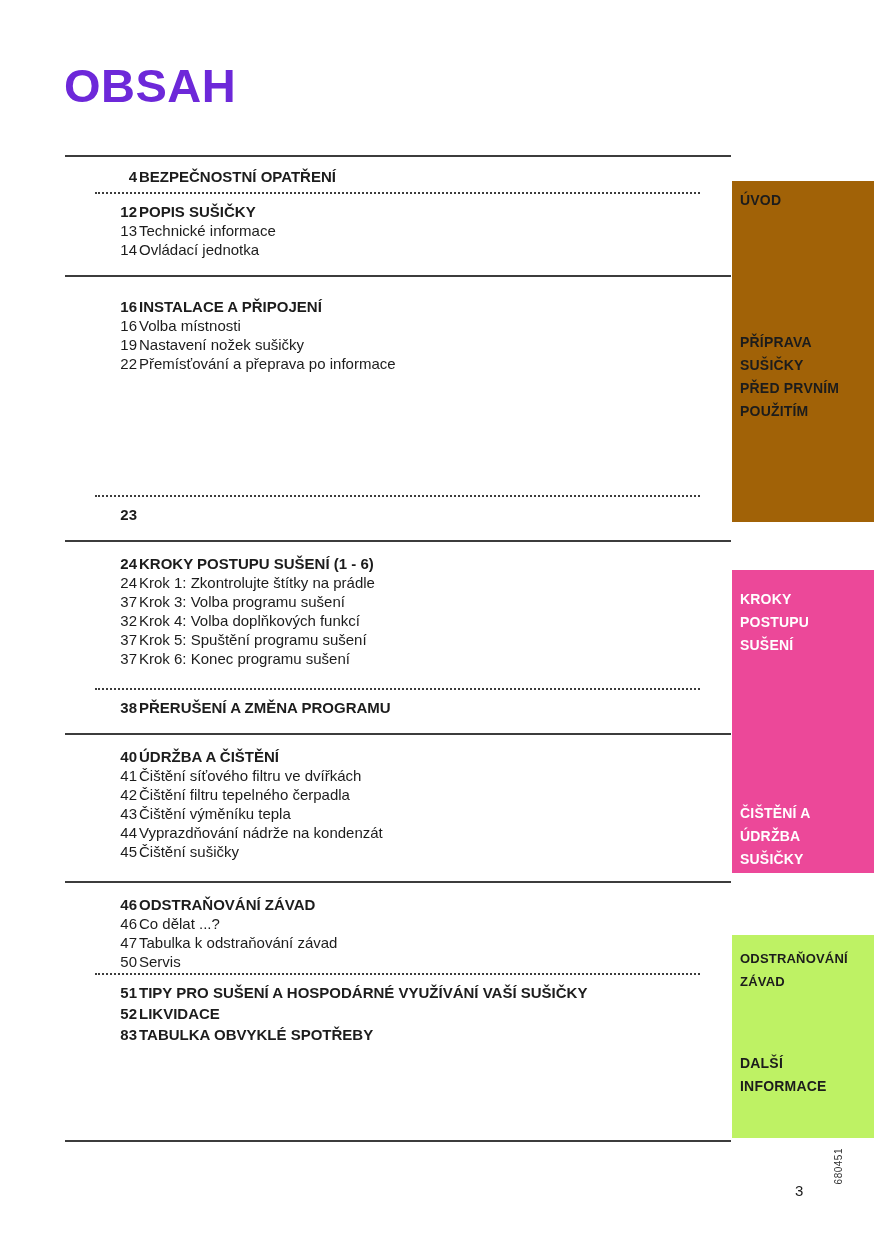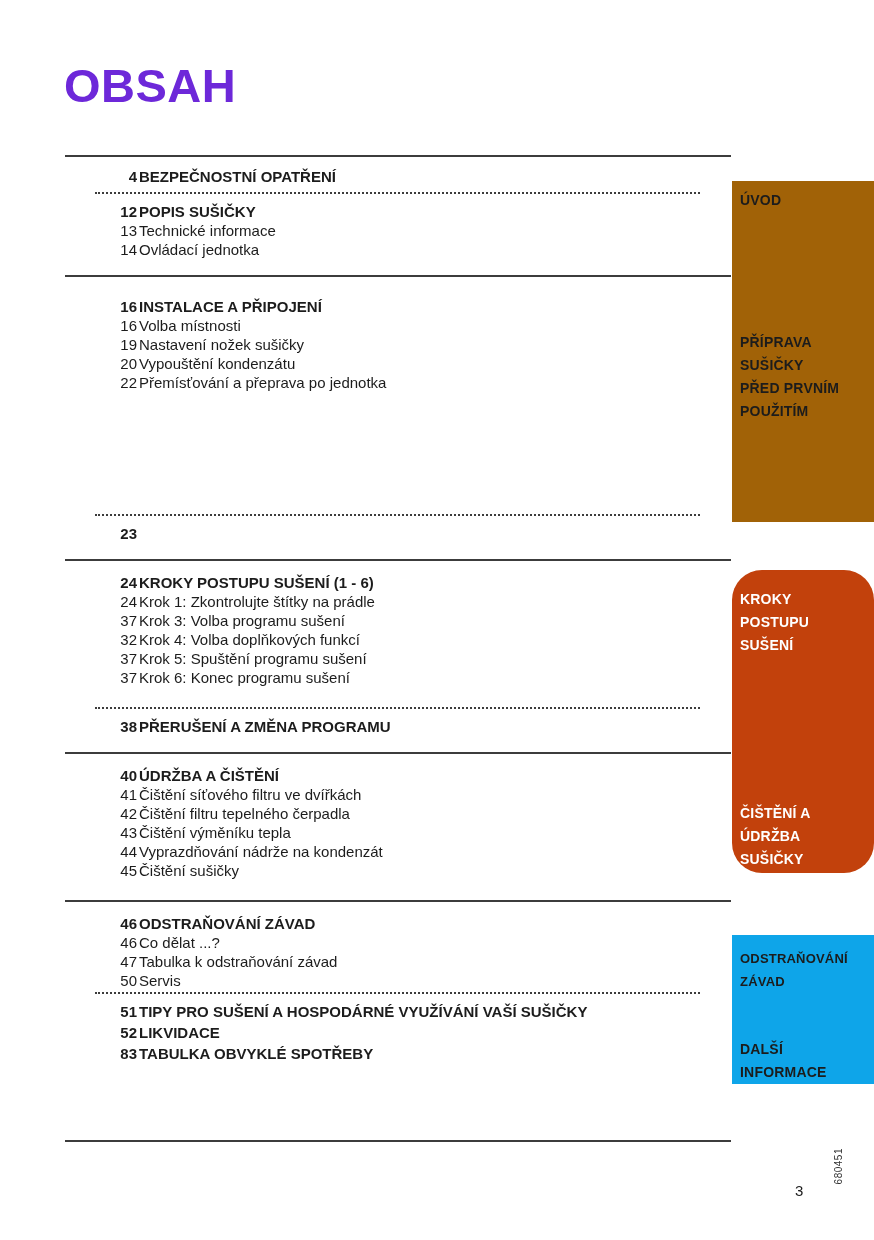--- a/index.html
+++ b/index.html
@@ -39,33 +39,33 @@
   .gap-xs{margin-top:2px !important;}
   .gap-sm{margin-top:6px !important;}
   .gap-md{margin-top:20px !important;}
   .gap-xl{margin-top:122px !important;}
   .gapafter-md{margin-bottom:20px !important;}
 
   
   .sidebar{position:absolute;left:732px;top:157px;width:142px;height:983px;}
   .sb-box{position:absolute;left:0;width:142px;}
   .sb-1{top:0;height:341px;background:#a16207;margin-top:24px;}
-  .sb-2{top:413px;height:303px;background:#c2410c;border-radius:30px;}
-  .sb-3{top:778px;height:149px;background:#0ea5e9;}
+  .sb-2{top:413px;height:303px;background:#ec4899;}
+  .sb-3{top:778px;height:203px;background:#bef264;}
   .sb-label{
     position:absolute;left:8px;right:4px;
     font-size:14px;font-weight:bold;line-height:23px;
     white-space:pre-line;color:#1c1c1c;letter-spacing:0.2px;
   }
   .sb-label-uvod{top:8px;}
   .sb-label-priprava{top:150px;}
   .sb-label-kroky{top:18px;color:#ffffff;}
   .sb-label-cisteni{top:232px;color:#ffffff;}
   .sb-label-odstranovani{top:12px;font-size:13px;}
-  .sb-label-dalsi{top:103px;}
+  .sb-label-dalsi{top:117px;}
 
   
   .bottom-line{
     position:absolute;left:65px;top:1140px;width:666px;
     border-bottom:2px solid #3c3c3c;height:0;
   }
 
   
   .doc-code{
     position:absolute;left:833px;top:1148px;
@@ -109,26 +109,22 @@
       </div>
       <div class="toc-row">
         <span class="toc-num">16</span>
         <span class="toc-title">Volba místnosti</span>
       </div>
       <div class="toc-row">
         <span class="toc-num">19</span>
         <span class="toc-title">Nastavení nožek sušičky</span>
       </div>
       <div class="toc-row">
-        <span class="toc-num">20</span>
-        <span class="toc-title">Vypouštění kondenzátu</span>
-      </div>
-      <div class="toc-row">
         <span class="toc-num">22</span>
-        <span class="toc-title">Přemísťování a přeprava po jednotka</span>
+        <span class="toc-title">Přemísťování a přeprava po informace</span>
       </div>
       <div class="sep sep-dotted gap-xl"></div>
       <div class="toc-row toc-section">
         <span class="toc-num">23</span>
       </div>
       <div class="sep sep-solid"></div>
       <div class="toc-row toc-section">
         <span class="toc-num">24</span>
         <span class="toc-title">KROKY POSTUPU SUŠENÍ (1 - 6)</span>
       </div>

